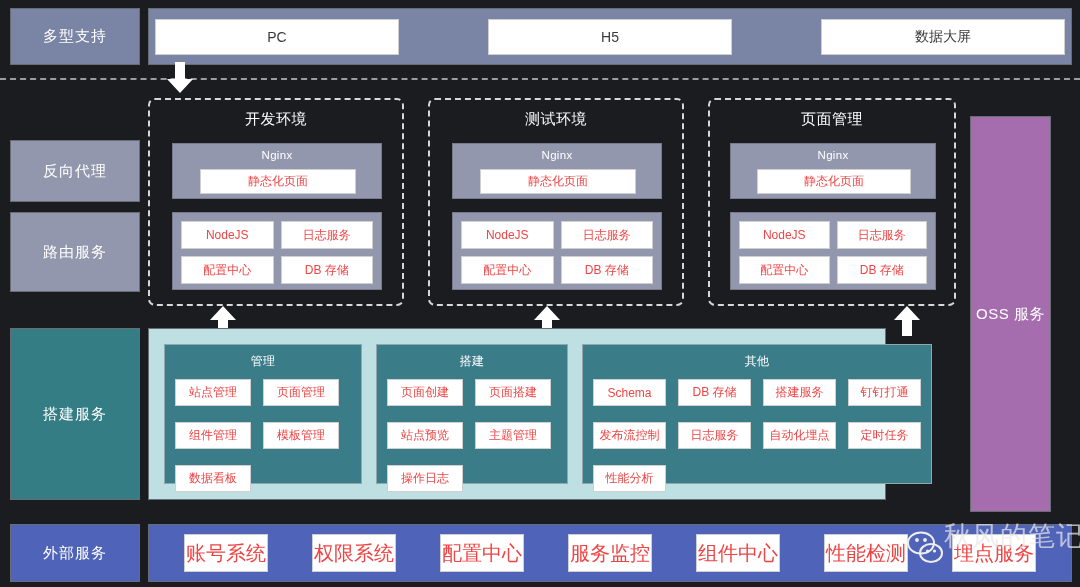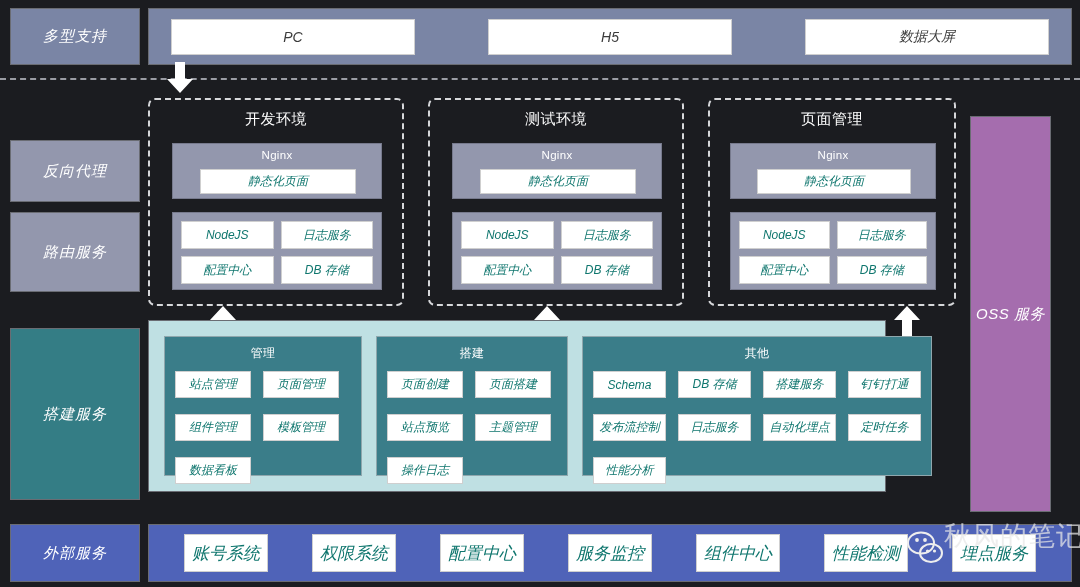--- a/index.html
+++ b/index.html
@@ -16,21 +16,20 @@
     overflow: hidden;
   }
 
   
   .abs { position: absolute; box-sizing: border-box; }
   .center {
     display: flex;
     align-items: center;
     justify-content: center;
     text-align: right;
-    font-style: italic;
   }
 
   
   .rail {
     color: #ffffff;
     font-size: 15px;
     letter-spacing: 1px;
     border: 1px solid #6a6c73;
   }
   .rail-multi   { background: #7a85a5; }
@@ -39,21 +38,21 @@
   .rail-build   { background: #347d85; }
   .rail-ext     { background: #4f63b8; }
 
   
   .clientbar {
     background: #7a85a5;
     border: 1px solid #6a6c73;
     display: flex;
     align-items: center;
     justify-content: space-between;
-    padding: 0 22px;
+    padding: 0 6px;
   }
   .chip {
     background: #ffffff;
     color: #3b3b3b;
     font-size: 14px;
     height: 34px;
     flex: 0 0 242px;
     border: 1px solid #cfcfcf;
   }
 
@@ -82,21 +81,21 @@
   }
   .nginx-label {
     color: #ffffff;
     font-size: 11.5px;
     text-align: center;
     padding-top: 5px;
     letter-spacing: .3px;
   }
   .wbox {
     background: #ffffff;
-    color: #0f766e;
+    color: #ef4444;
     font-size: 12px;
     border: 1px solid #cfcfcf;
   }
   .svcgrid {
     background: #9397ad;
     border: 1px solid #777a8d;
     display: grid;
     grid-template-columns: 1fr 1fr;
     gap: 7px;
     padding: 8px;
@@ -152,21 +151,21 @@
     background: #4f63b8;
     border: 1px solid #6a6c73;
     display: flex;
     align-items: center;
     justify-content: space-between;
     padding: 0 13px;
   }
   .extbar .wbox {
     height: 36px;
     flex: 1 1 0;
-    font-size: 17px;
+    font-size: 20px;
     margin: 0 22px;
   }
 
   
   .watermark {
     position: absolute;
     pointer-events: none;
     opacity: .72;
     color: #e8e8e8;
     font-size: 27px;
@@ -315,21 +314,21 @@
     <svg width="28" height="30" viewBox="0 0 28 30">
       <polygon points="14,0 27,14 19,14 19,30 9,30 9,14 1,14" fill="#ffffff"></polygon>
     </svg>
   </div>
   <div class="abs" style="left:893px; top:306px; width:28px; height:30px;">
     <svg width="28" height="30" viewBox="0 0 28 30">
       <polygon points="14,0 27,14 19,14 19,30 9,30 9,14 1,14" fill="#ffffff"></polygon>
     </svg>
   </div>
 
-  <div class="abs buildwrap" style="left:148px; top:320px; width:738px; height:172px;">
+  <div class="abs buildwrap" style="left:148px; top:328px; width:738px; height:172px;">
 
     <div class="group" style="flex:0 0 198px;">
       <div class="group-title">管理</div>
       <div class="group-items cols2">
         <div class="wbox center">
           <span>站点管理</span>
         </div>
         <div class="wbox center">
           <span>页面管理</span>
         </div>

